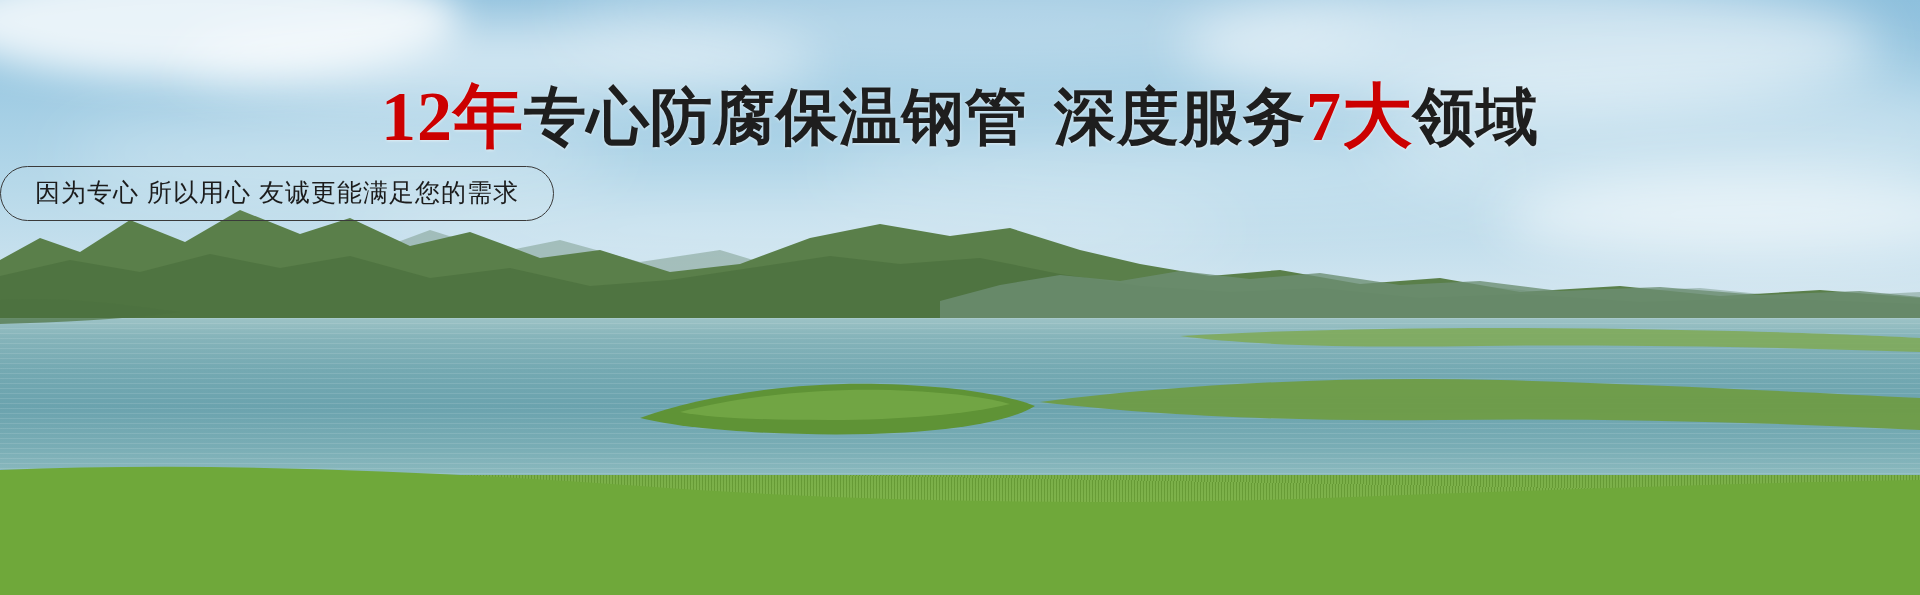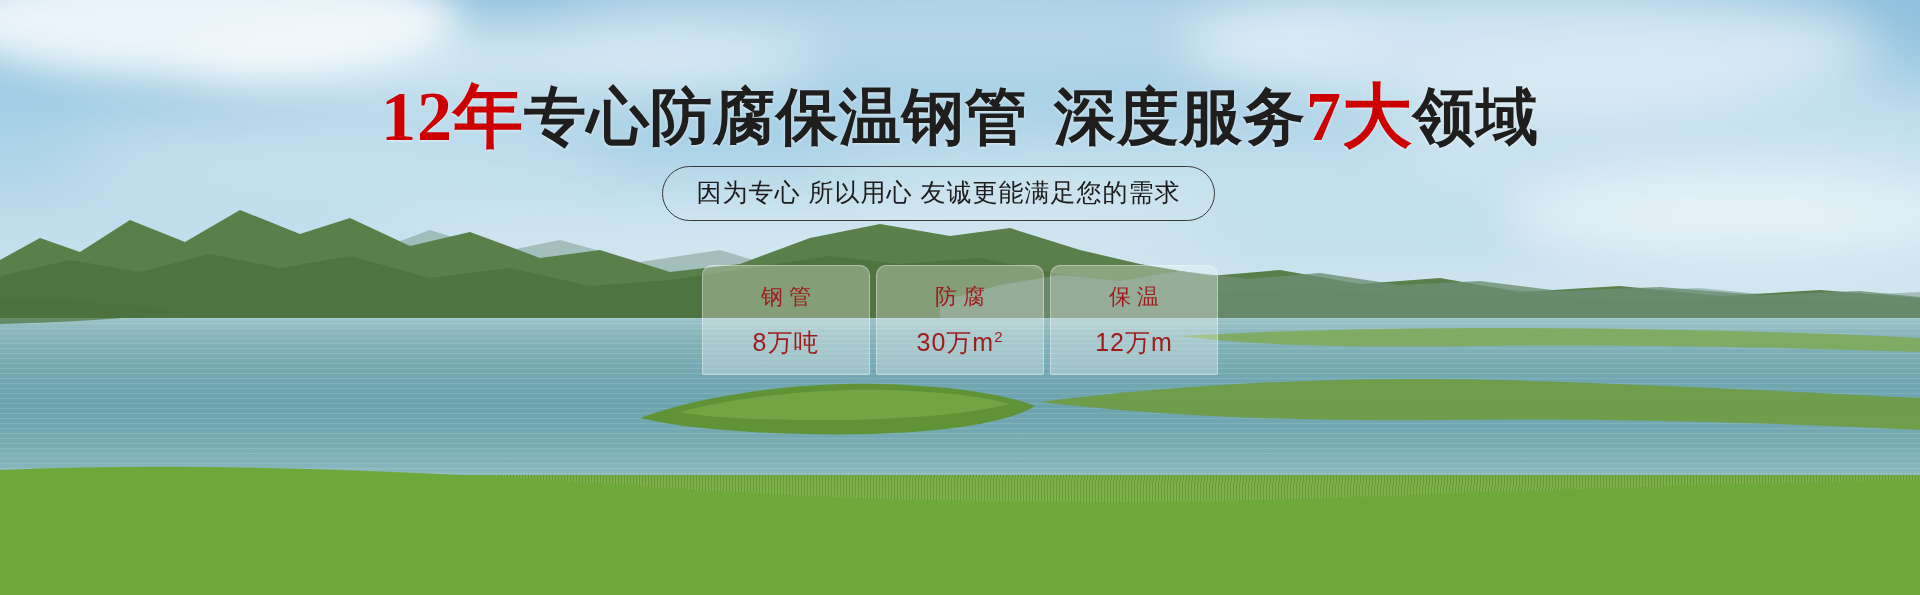--- a/index.html
+++ b/index.html
@@ -89,21 +89,21 @@
     text-shadow:0 1px 3px rgba(255,255,255,.55);
     font-family:Liberation Serif, serif;
   }
   .hl-red  { color:#cc0000; font-size:70px; vertical-align:-2px; }
   .hl-dark { color:#1e1e1e; }
   .hl-gap  { display:inline-block; width:26px; }
 
   .subtitle-wrap {
     position:absolute;
     top:166px; left:0; width:1877px;
-    display:flex; justify-content:center;
+    display:flex; 
   }
   .subtitle {
     border:1px solid #3a3a3a;
     border-radius:34px;
     padding:9px 34px 11px;
     font-size:25px;
     color:#1c1c1c;
     letter-spacing:1px;
     white-space:nowrap;
     background:rgba(255,255,255,0.04);
@@ -216,33 +216,15 @@
   <div class="content">
 
     <div class="headline">
       <span class="hl-red">12年</span><span class="hl-dark">专心防腐保温钢管</span><span class="hl-gap"></span><span class="hl-dark">深度服务</span><span class="hl-red">7大</span><span class="hl-dark">领域</span>
     </div>
 
     <div class="subtitle-wrap">
       <div class="subtitle">因为专心 所以用心  友诚更能满足您的需求</div>
     </div>
 
-    <div class="cards">
-
-      <div class="card">
-        <div class="card-label">钢管</div>
-        <div class="card-value"><span>8万吨</span></div>
-      </div>
-
-      <div class="card">
-        <div class="card-label">防腐</div>
-        <div class="card-value"><span>30万m</span><sup>2</sup></div>
-      </div>
-
-      <div class="card">
-        <div class="card-label">保温</div>
-        <div class="card-value"><span>12万m</span></div>
-      </div>
-
-    </div>
 
   </div>
 </div>
 
 </body></html>

